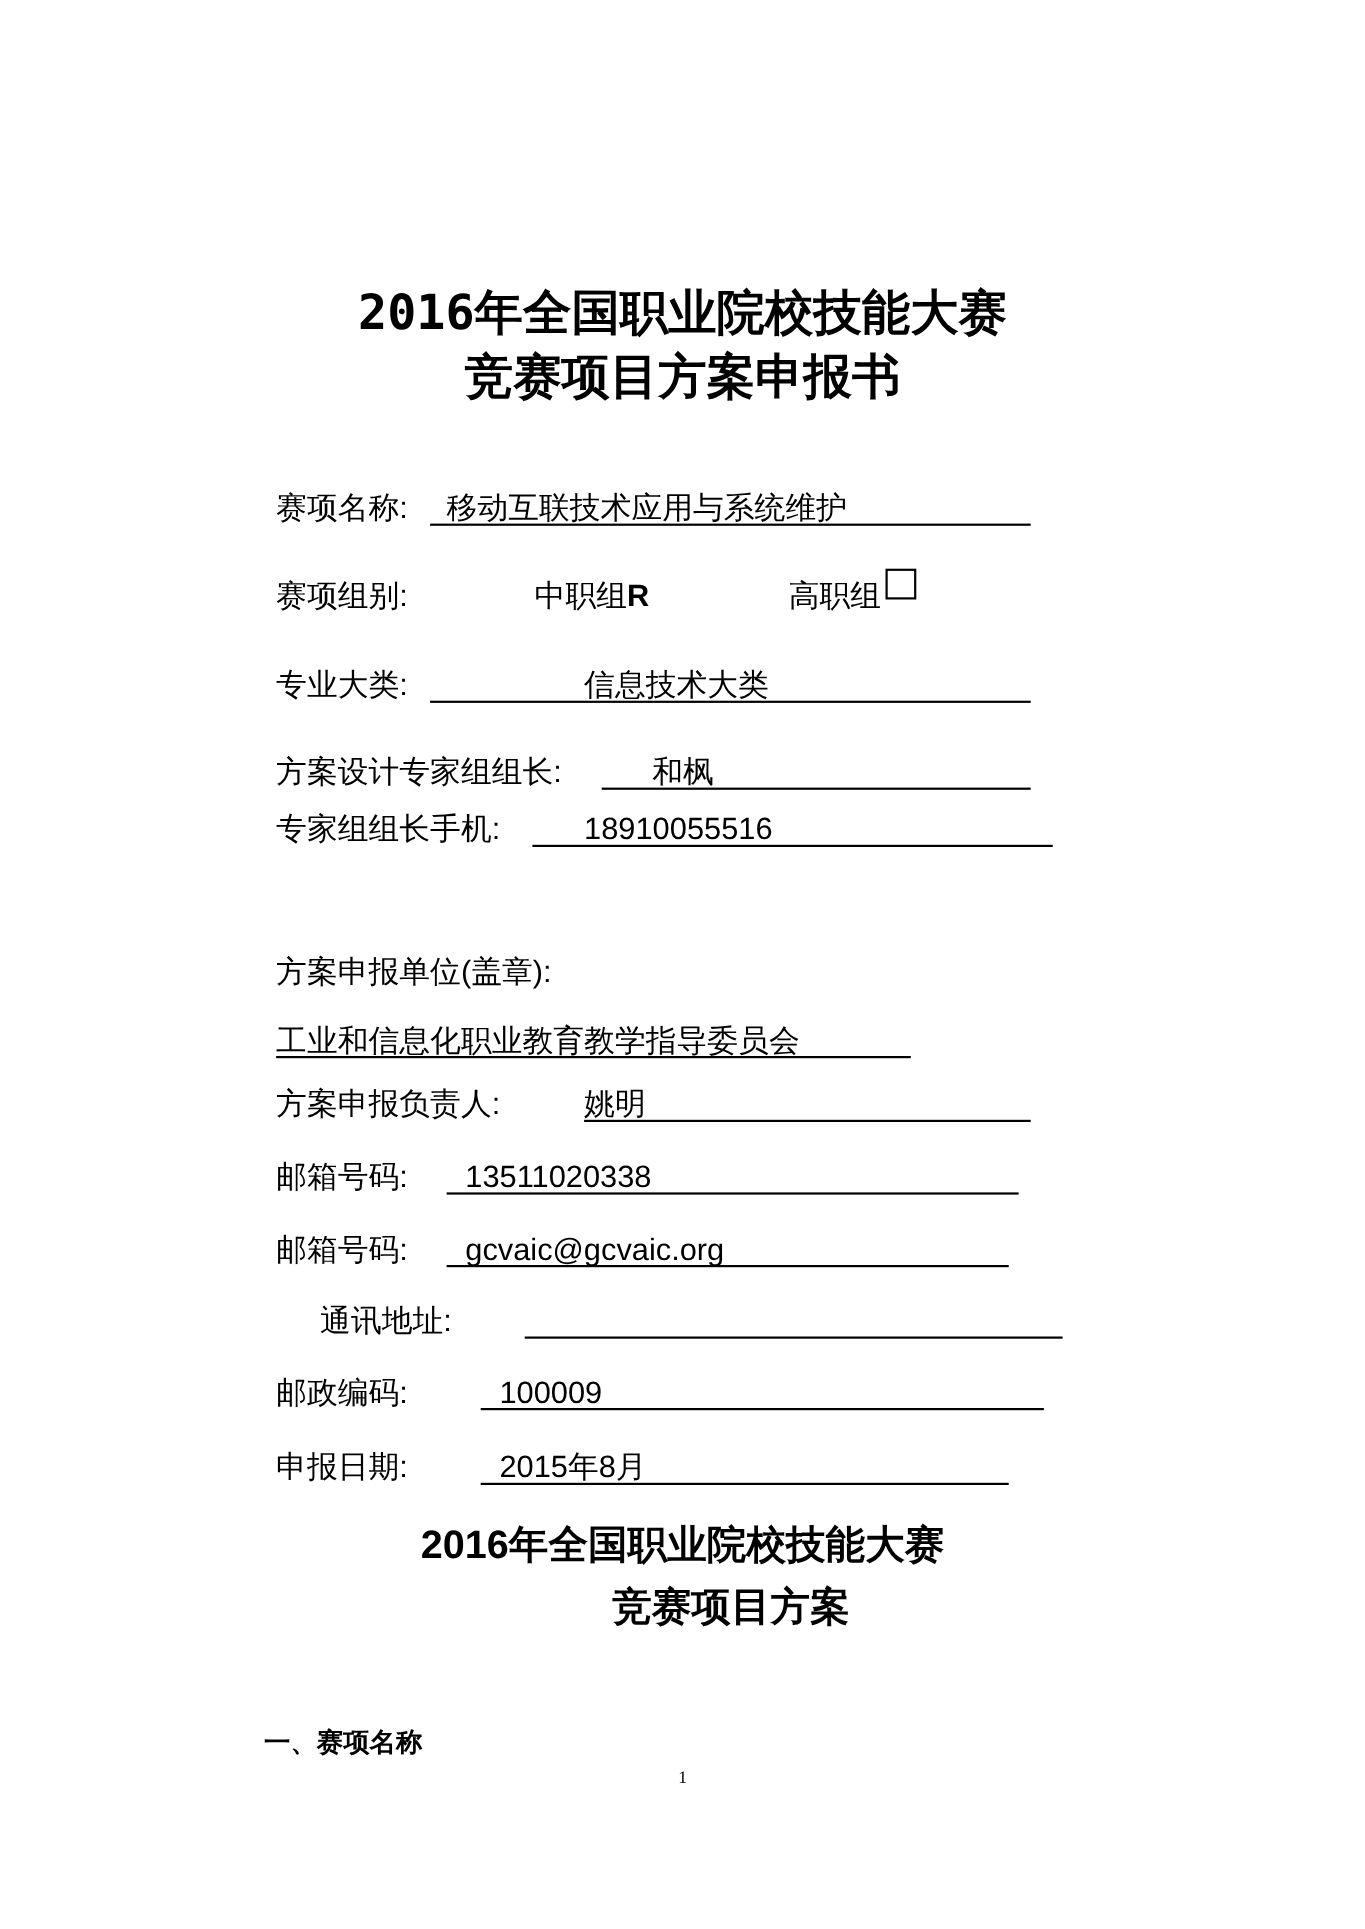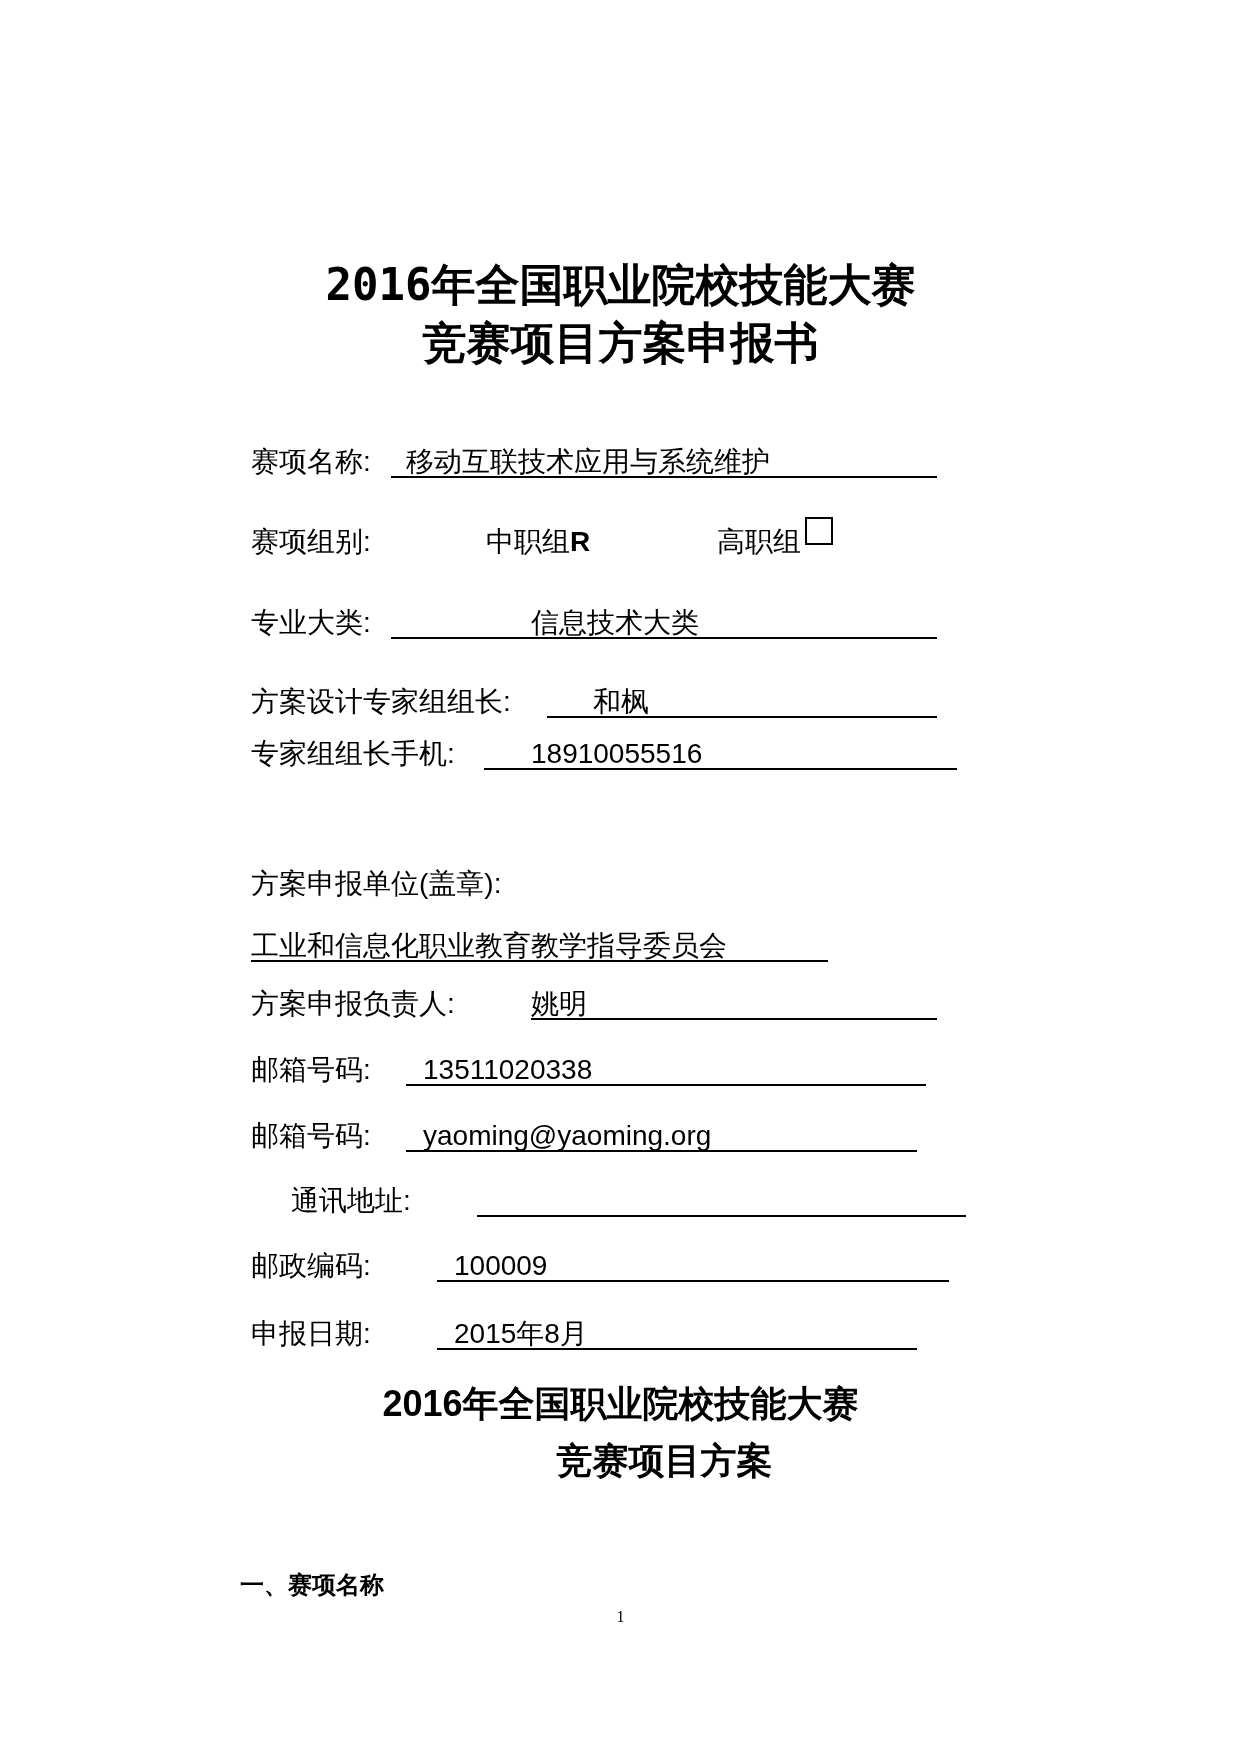--- a/index.html
+++ b/index.html
@@ -71,21 +71,21 @@
 
 <div class="abs row" style="top:1053px; width:690px;">
   <span class="label">邮箱号码:</span>
   <span class="ul" style="left:155px; width:520px; top:31px;"></span>
   <span class="val" style="left:172px;">13511020338</span>
 </div>
 
 <div class="abs row" style="top:1119px; width:690px;">
   <span class="label">邮箱号码:</span>
   <span class="ul" style="left:155px; width:511px; top:31px;"></span>
-  <span class="val" style="left:172px;">yaoming@yaoming.org</span>
+  <span class="val" style="left:172px;">gcvaic@gcvaic.org</span>
 </div>
 
 <div class="abs row" style="top:1184px; width:690px;margin-left:40px;">
   <span class="label">通讯地址:</span>
   <span class="ul" style="left:186px; width:489px; top:31px;"></span>
 </div>
 
 <div class="abs row" style="top:1249px; width:710px;">
   <span class="label">邮政编码:</span>
   <span class="ul" style="left:186px; width:512px; top:31px;"></span>

